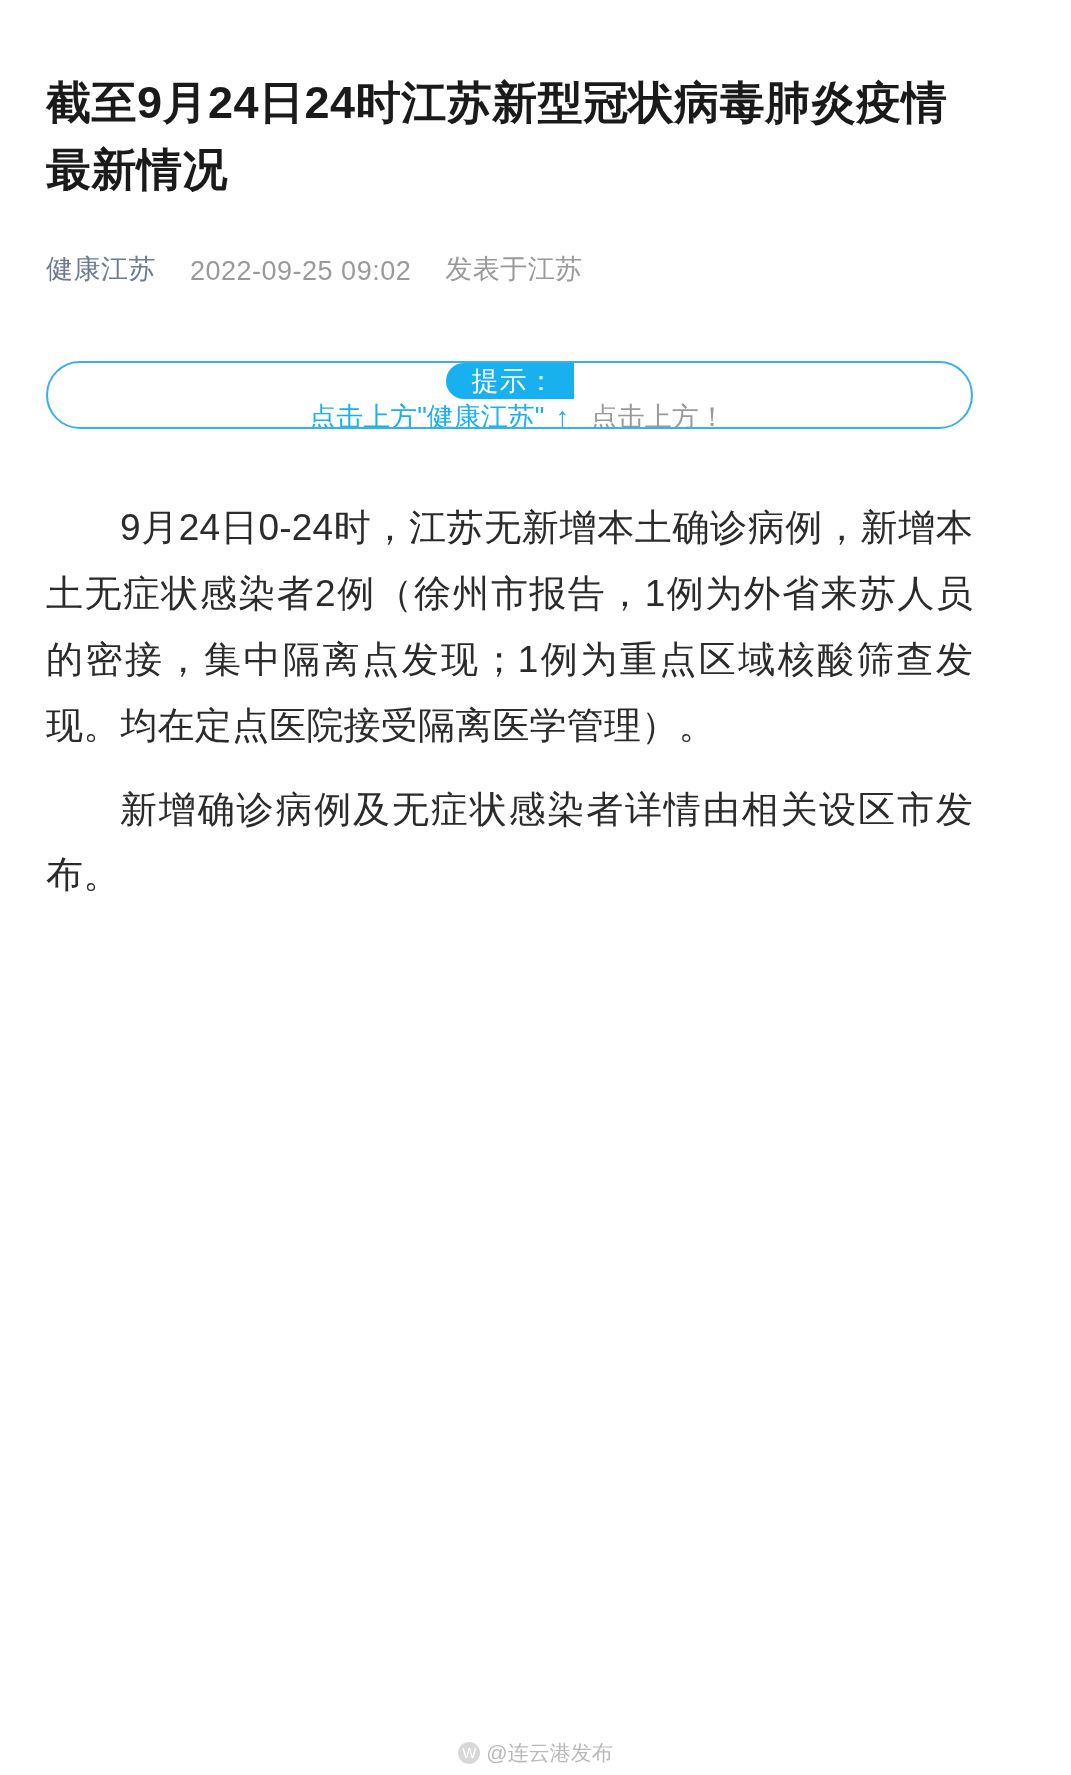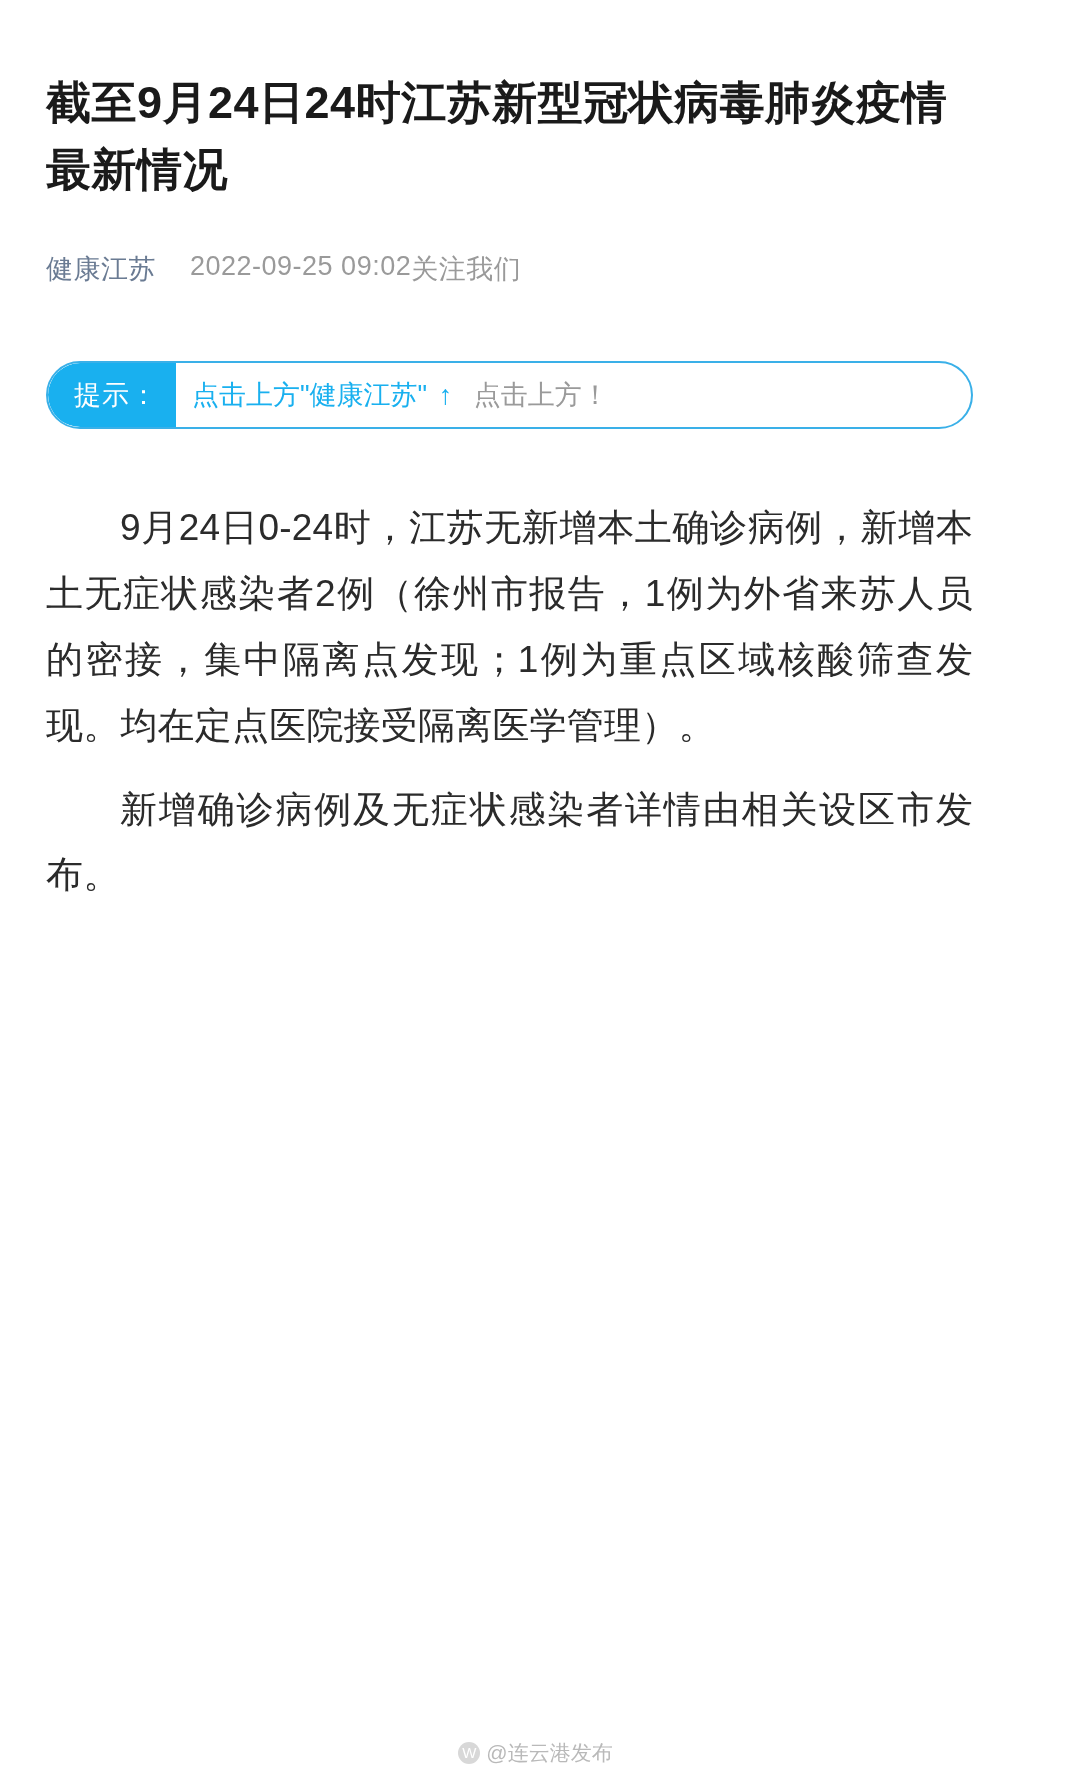--- a/index.html
+++ b/index.html
@@ -27,43 +27,45 @@
     font-size: 45px;
     font-weight: bold;
     line-height: 1.48;
     color: #1a1a1a;
     letter-spacing: 0.5px;
     margin: 0;
   }
   .meta-row {
     margin-top: 48px;
     display: flex;
-    align-items: flex-start;
+    align-items: flex-end;
     font-size: 27px;
     color: #9a9a9a;
     letter-spacing: 0.5px;
   }
   .meta-author {
     color: #6a7b93;
     margin-right: 34px;
   }
   .meta-date {
+    margin-right: 34px;
   }
   .meta-loc {
     color: #9a9a9a;
   }
   .tip-bar {
     margin-top: 74px;
     height: 64px;
     border: 2px solid #3ab0e8;
     border-radius: 34px;
     display: flex;
     align-items: center;
     overflow: hidden;
     background: #ffffff;
+    flex-direction: column;
   }
   .tip-label {
     background: #19b0ef;
     color: #ffffff;
     font-size: 27px;
     height: 100%;
     display: flex;
     align-items: center;
     padding: 0 18px 0 26px;
     border-radius: 32px 0 0 32px;
@@ -136,21 +138,21 @@
 </head>
 <body>
 
 <div class="page">
 
   <h1 class="article-title">截至9月24日24时江苏新型冠状病毒肺炎疫情最新情况</h1>
 
   <div class="meta-row">
     <span class="meta-author">健康江苏</span>
     <span class="meta-date">2022-09-25 09:02</span>
-    <span class="meta-loc">关注我们</span>
+    <span class="meta-loc">发表于江苏</span>
   </div>
 
   <div class="tip-bar">
     <span class="tip-label">提示：</span>
     <span class="tip-text">
       <span class="tip-strong">点击上方"健康江苏"</span>
       <span class="tip-arrow">↑</span>
       <span class="tip-tail">点击上方！</span>
     </span>
   </div>

